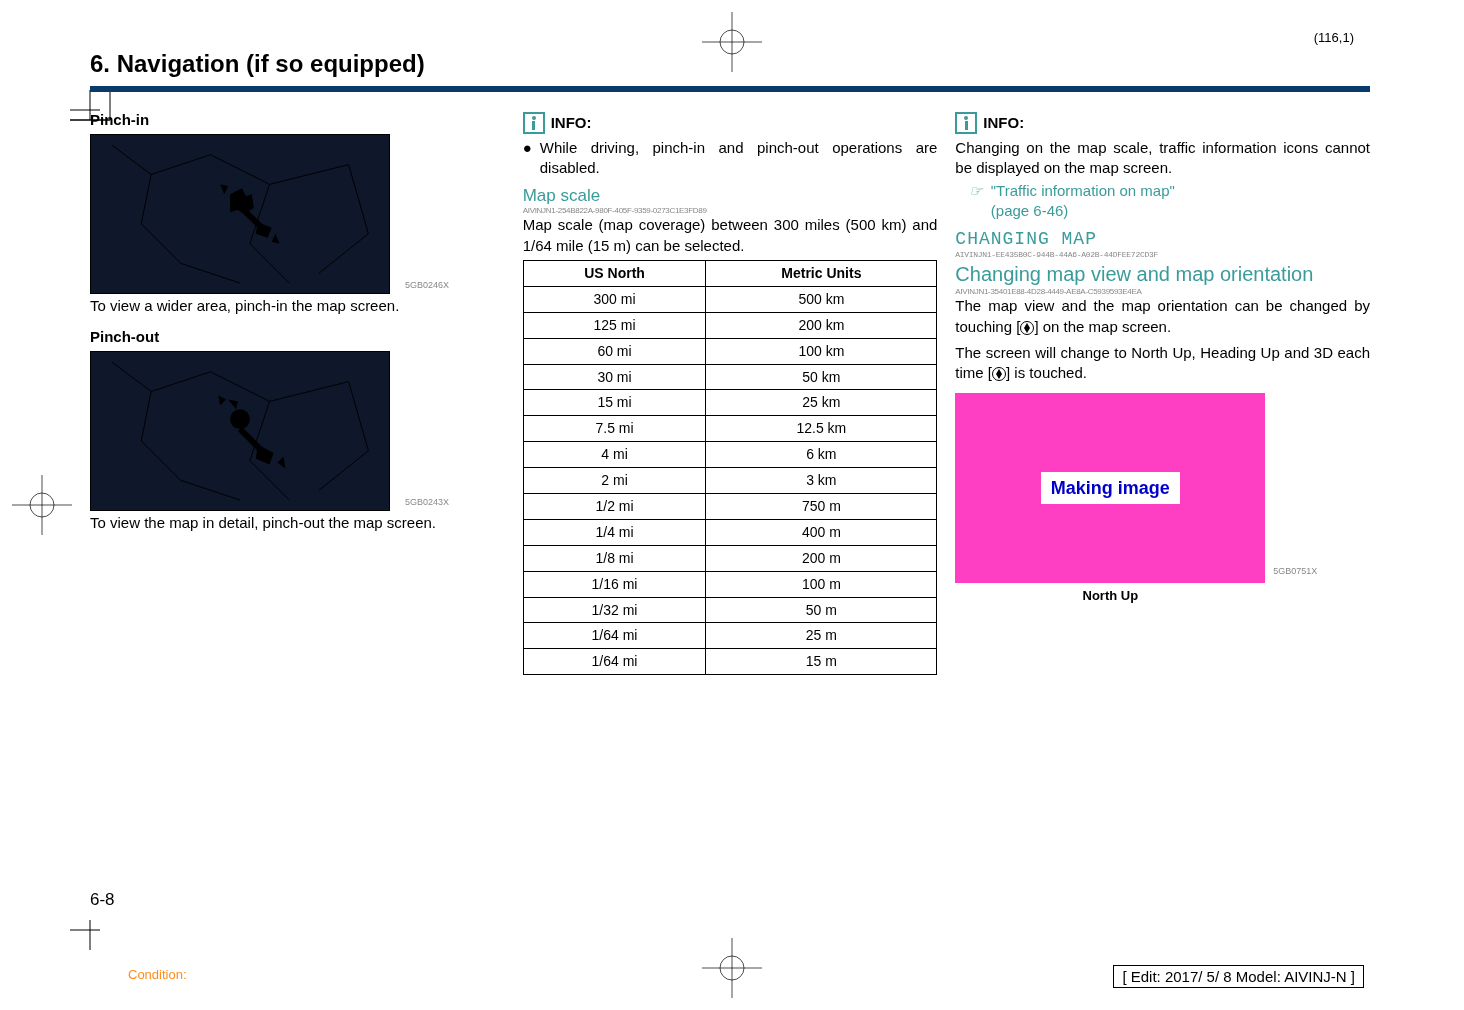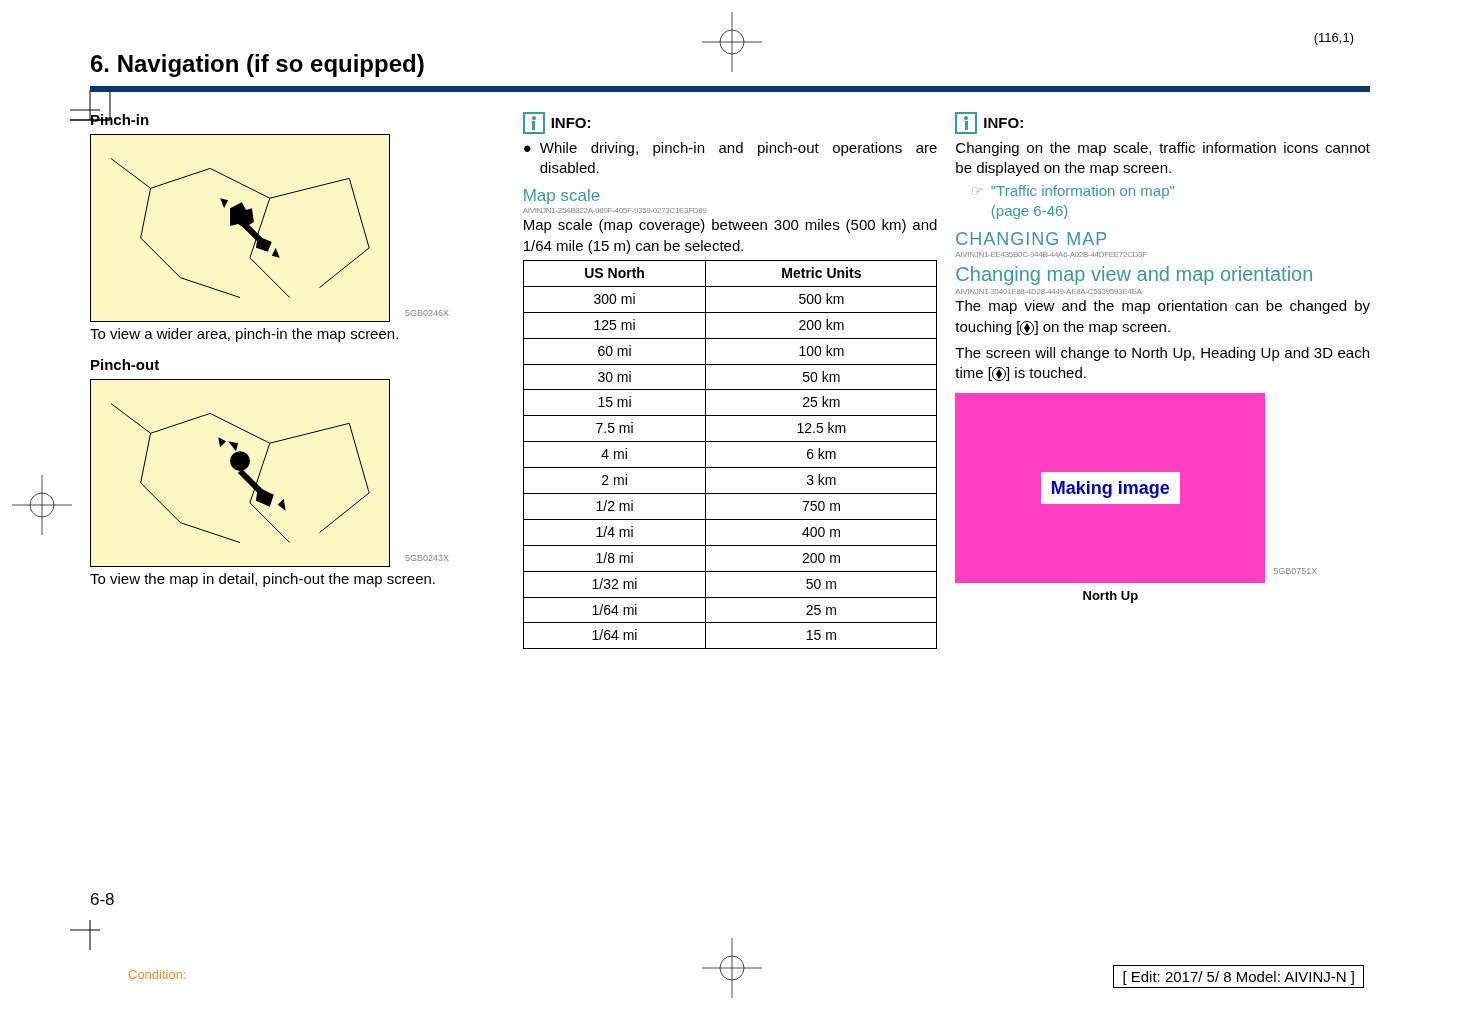--- a/index.html
+++ b/index.html
@@ -7,21 +7,21 @@
     .page { position: absolute; top: 50px; left: 90px; width: 1280px; height: 860px; }
     .pagenum-top { position: absolute; top: 30px; right: 110px; font-size: 13px; }
     .chapter { font-size: 24px; font-weight: bold; margin-bottom: 8px; }
     .rule { height: 6px; background: #0a3a6b; margin-bottom: 18px; }
     .cols { display: flex; gap: 18px; }
     .col { flex: 1; font-size: 15px; line-height: 1.35; }
     .col h4 { font-size: 15px; font-weight: bold; margin-bottom: 4px; }
     .sub-teal { color: #3a9b9b; font-size: 17px; margin-top: 6px; }
     .sub-teal-lg { color: #3a9b9b; font-size: 20px; margin-top: 2px; }
     .tiny-id { color: #888; font-size: 8px; letter-spacing: -0.3px; display: block; line-height: 1; }
-    .figure { border: 1px solid #000; width: 300px; height: 188px; margin-bottom: 2px; position: relative; background: #fef9c3; }
+    .figure { border: 1px solid #000; width: 300px; height: 160px; margin-bottom: 2px; position: relative; background: #0f172a; }
     .figure svg { width: 100%; height: 100%; }
     .figlabel { position: absolute; right: -60px; bottom: 2px; font-size: 9px; color: #888; }
     .pinchpara { text-align: justify; margin-top: 2px; margin-bottom: 10px; }
     .infohdr { display: flex; align-items: center; gap: 6px; margin-bottom: 4px; margin-top: 2px; }
     .infoicon { width: 22px; height: 22px; border: 2px solid #3a9b9b; display: flex; align-items: center; justify-content: center; color: #3a9b9b; font-weight: bold; font-family: Georgia, serif; font-size: 16px; }
     .infoicon .dot { display: block; width: 4px; height: 4px; background: #3a9b9b; border-radius: 50%; margin-bottom: 1px; }
     .bullet { display: flex; gap: 8px; text-align: justify; margin-bottom: 6px; }
     .bullet .dotb { flex-shrink: 0; }
     .justify { text-align: justify; }
     table.scale { width: 100%; border-collapse: collapse; margin-top: 4px; }
@@ -211,20 +211,24 @@
             </tr>
             <tr>
               <td>1/4 mi</td>
               <td>400 m</td>
             </tr>
             <tr>
               <td>1/8 mi</td>
               <td>200 m</td>
             </tr>
             <tr>
+              <td>1/16 mi</td>
+              <td>100 m</td>
+            </tr>
+            <tr>
               <td>1/32 mi</td>
               <td>50 m</td>
             </tr>
             <tr>
               <td>1/64 mi</td>
               <td>25 m</td>
             </tr>
             <tr>
               <td>1/64 mi</td>
               <td>15 m</td>
@@ -245,21 +249,21 @@
       </div>
       <p class="justify">Changing on the map scale, traffic information icons cannot be displayed on the map screen.</p>
       <div class="refline">
         <span class="reficon">☞</span>
         <span>
           <span>"Traffic information on map"</span><br>
           <span>(page 6-46)</span>
         </span>
       </div>
 
-      <div class="sub-teal spread" style="font-size:18px;letter-spacing:1px;">
+      <div class="sub-teal spread" style="font-size:18px;letter-spacing:1px;font-family:Liberation Mono, monospace;">
         <span>CHANGING MAP</span>
         <span class="tiny-id">AIVINJN1-EE435B0C-944B-44A6-A02B-44DFEE72CD3F</span>
       </div>
       <div class="sub-teal-lg">
         <span>Changing map view and map orientation</span>
         <span class="tiny-id">AIVINJN1-35401E88-4D28-4449-AE8A-C5939593E4EA</span>
       </div>
 
       <p class="justify">
         <span>The map view and the map orientation can be changed by touching [</span><span class="compass"></span><span>] on the map screen.</span>

